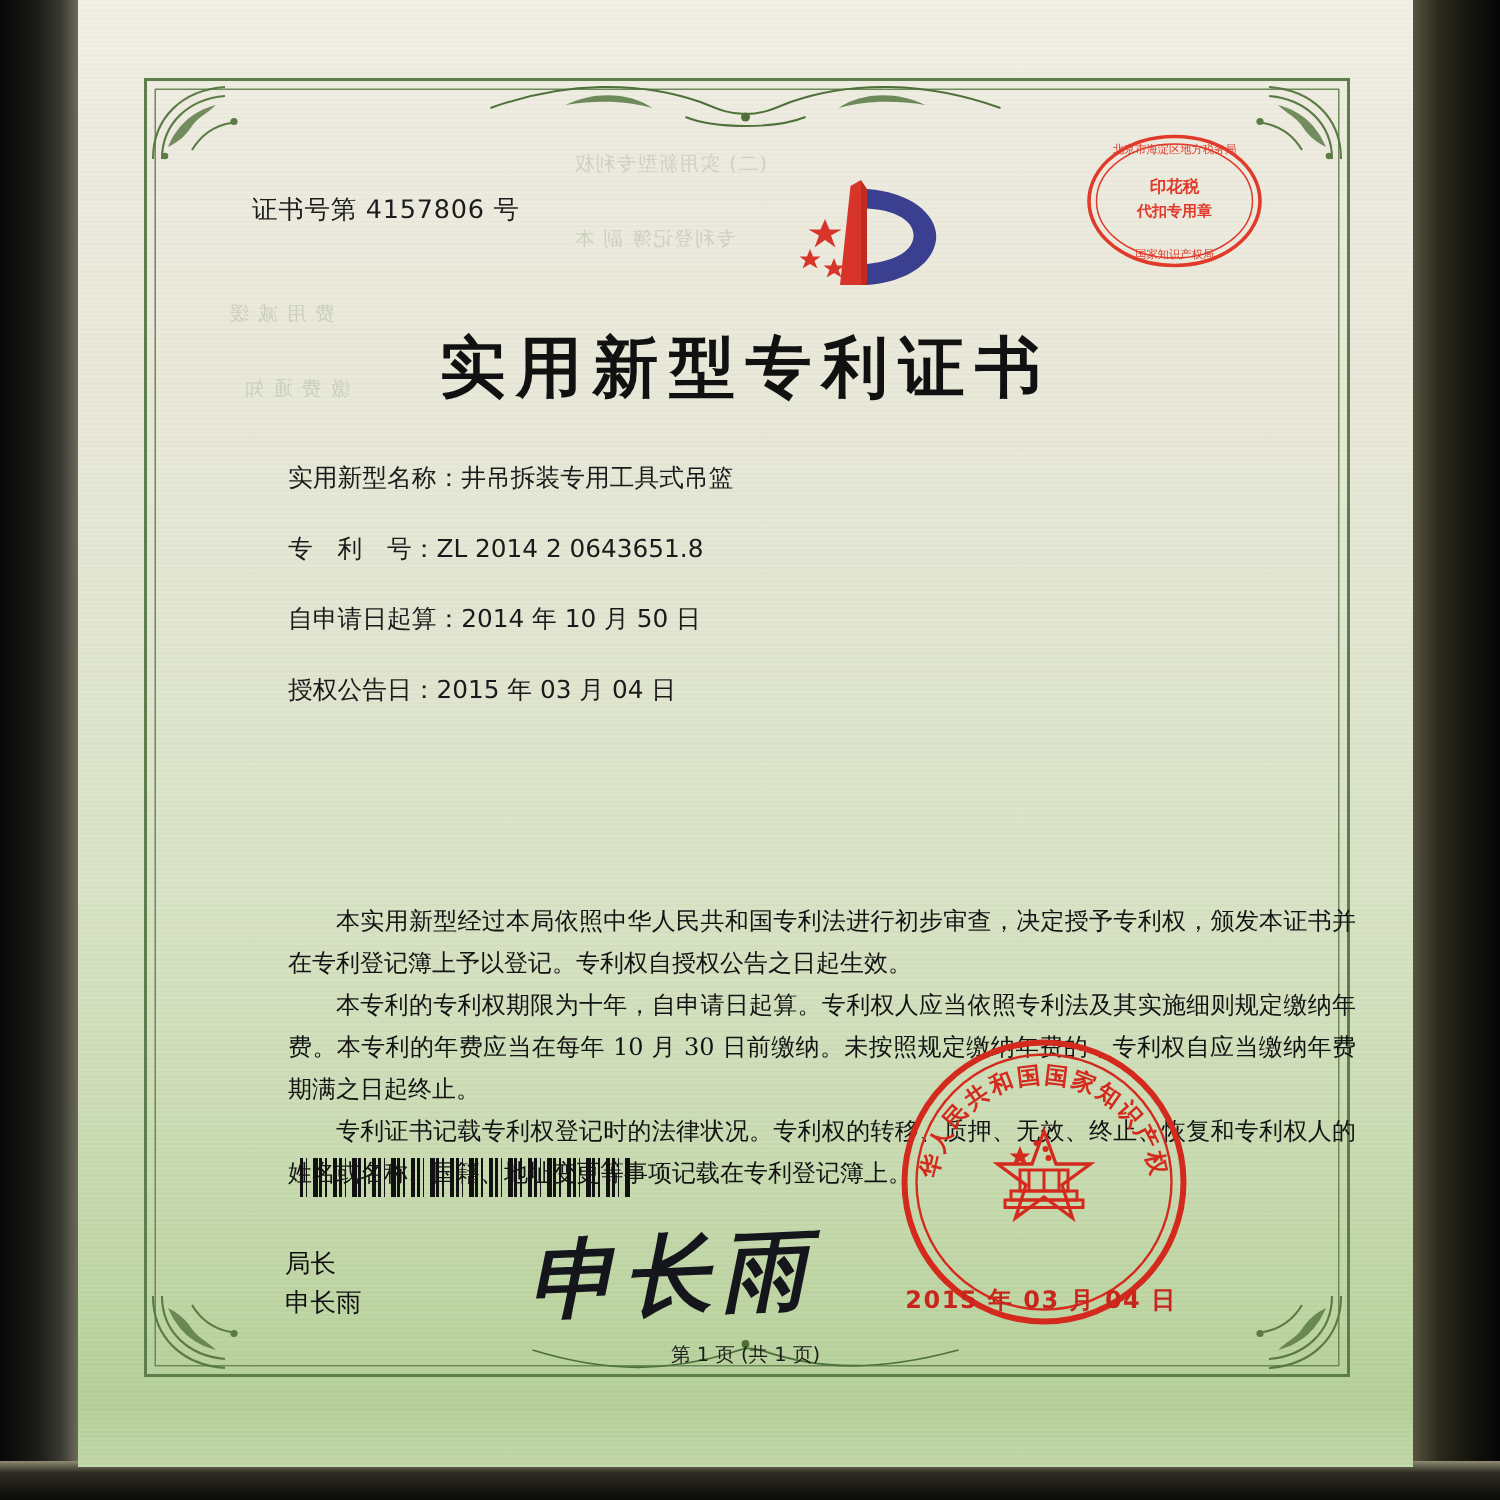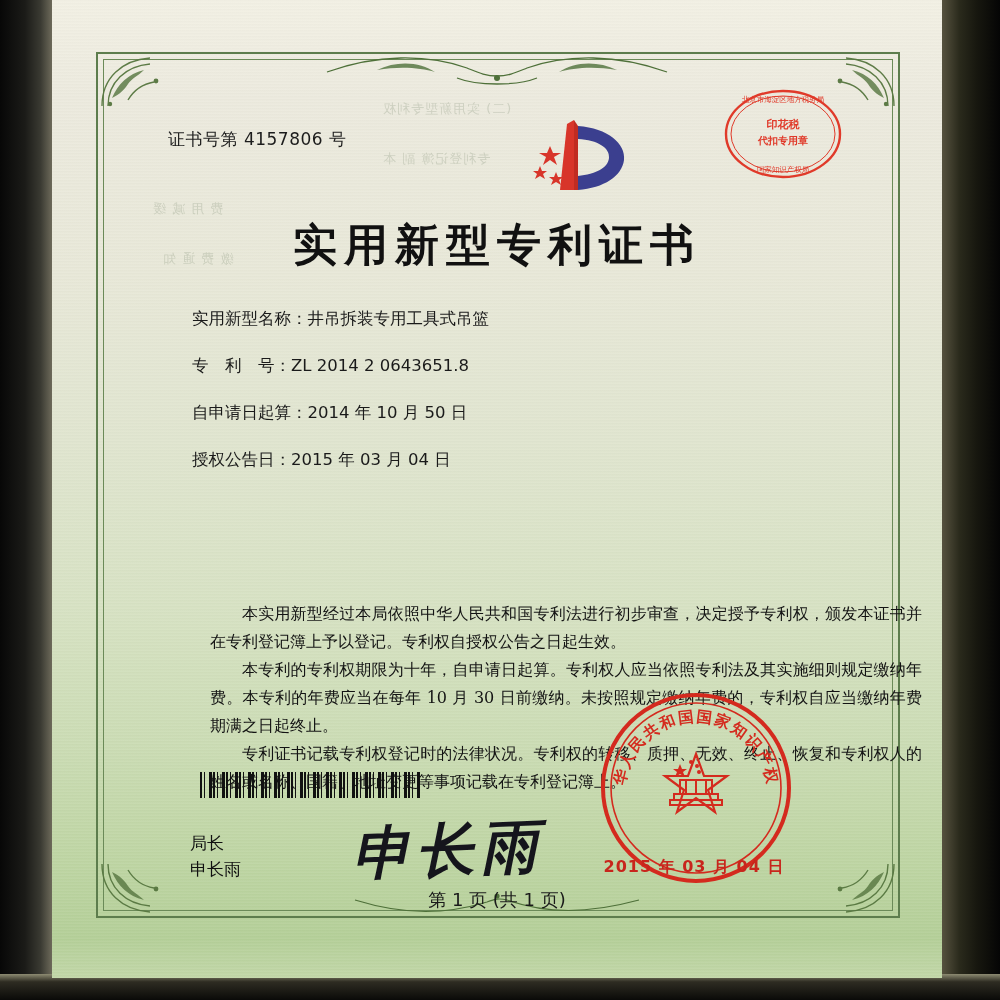--- a/index.html
+++ b/index.html
@@ -129,21 +129,21 @@
     font-size: 16.5px;
     color: #1a1a1a;
     margin-bottom: 25px;
     white-space: nowrap;
   }
   .field-row .lbl { letter-spacing: 0px; }
   .field-row .val { letter-spacing: 0px; }
 
   
   .body-text {
-    position: absolute; left: 158px; top: 600px; width: 712px;
+    position: absolute; left: 140px; top: 600px; width: 712px;
     font-family: "DejaVu Serif", "Liberation Serif", serif;
     font-size: 16px;
     color: #131313;
     line-height: 28px;
     text-align: justify;
   }
   .body-text p { margin: 0 0 0 0; text-indent: 2em; }
 
   
   .barcode {
@@ -182,21 +182,21 @@
     position: absolute; right: 150px; bottom: 100px;
     width: 196px; text-align: center;
     font-size: 16px; color: #c8251c; font-weight: bold;
     letter-spacing: 1px;
   }
 
   
   .page-footer {
     position: absolute; left: 0; right: 0; bottom: 66px;
     text-align: center;
-    font-size: 18px;
+    font-size: 13px;
     color: #1a1a1a;
   }
 </style>
 </head>
 <body>
 
 <div id="page">
 
   <div class="scan-left"></div>
   <div class="scan-right"></div>

